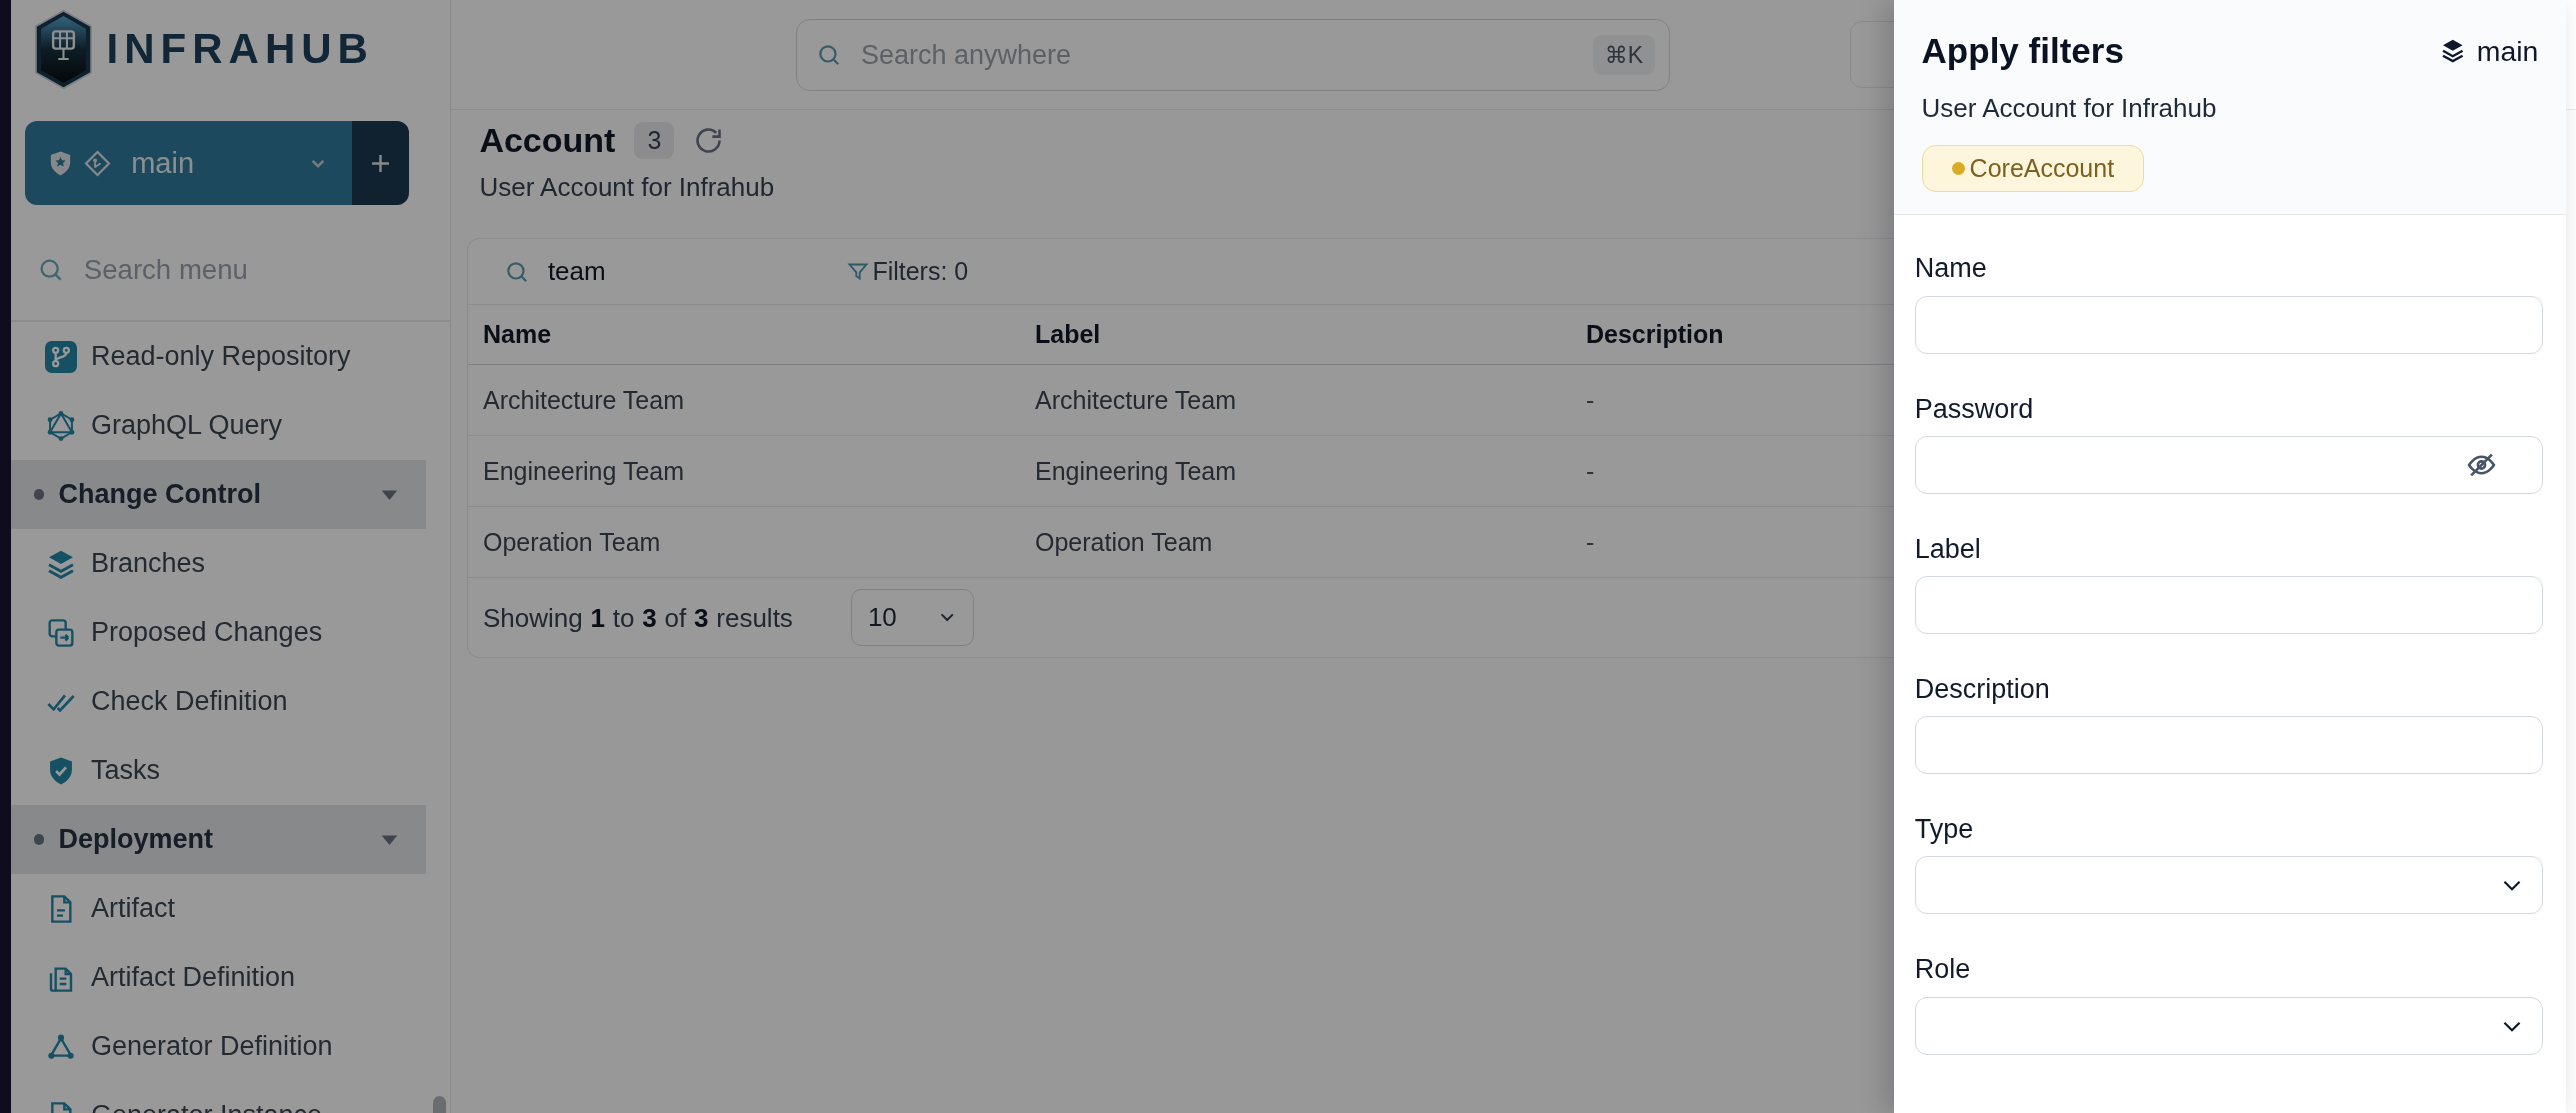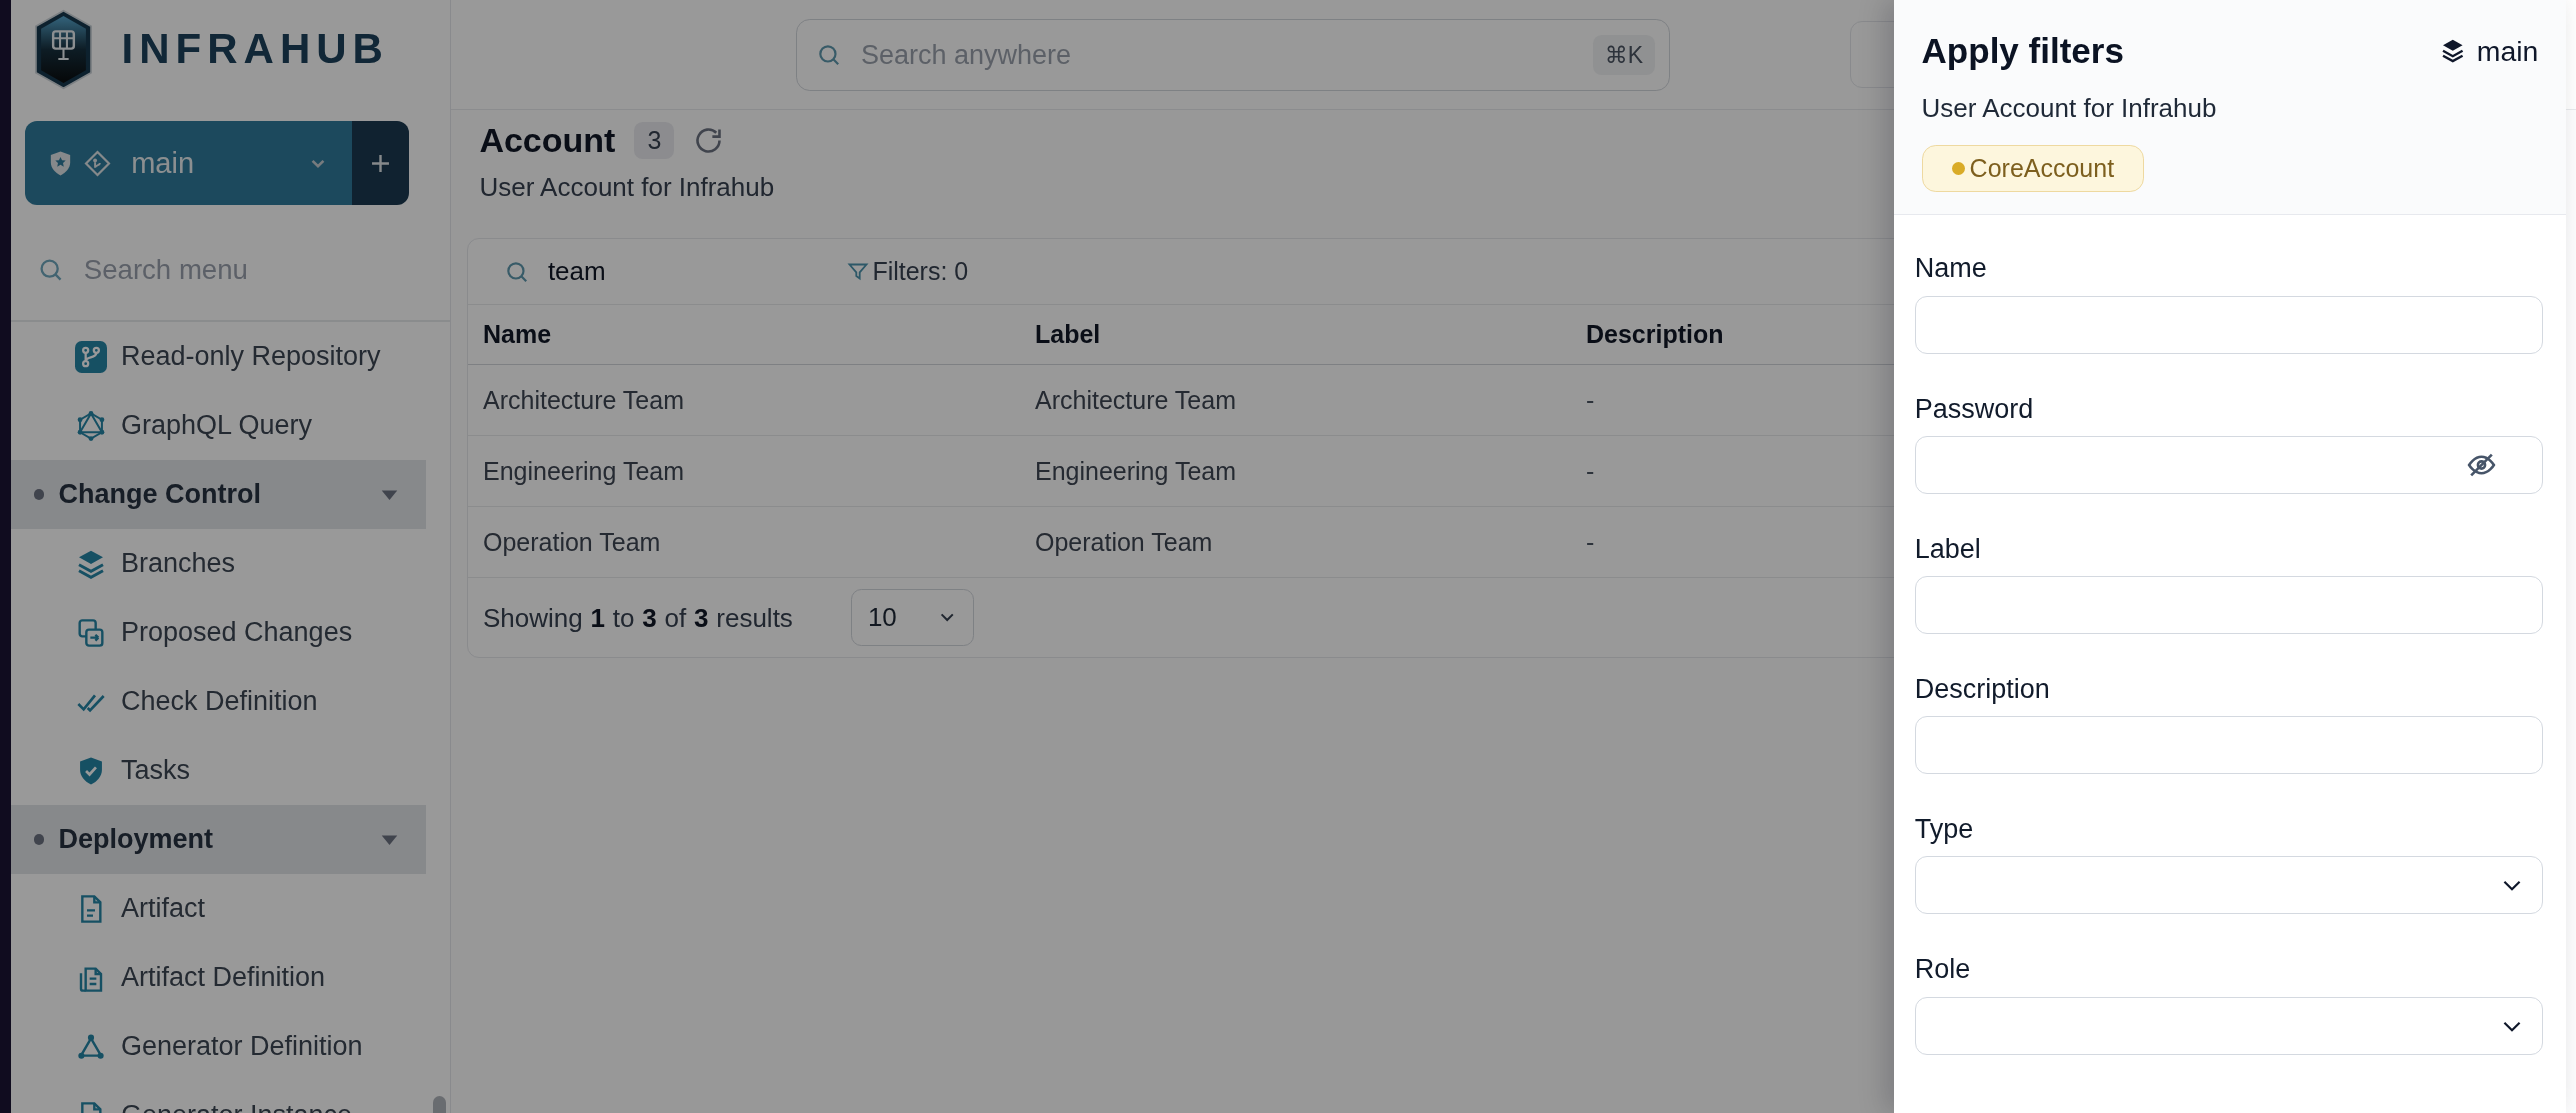--- a/index.html
+++ b/index.html
@@ -6,39 +6,39 @@
   .app{position:relative;width:2576px;height:1113px;background:#fdfdfe;overflow:hidden;
        font-family:"Liberation Sans",sans-serif;-webkit-font-smoothing:antialiased;}
   svg{display:block;}
 
   
   .left-rail{position:absolute;left:0;top:0;width:11.2px;height:100%;background:#1b1435;}
 
   
   .sidebar{position:absolute;left:11.2px;top:0;width:440px;height:100%;background:#fff;
            border-right:1.7px solid #e5e7eb;box-sizing:border-box;}
-  .logo-row{position:absolute;left:22.4px;top:8.6px;display:flex;align-items:center;gap:29px;}
+  .logo-row{position:absolute;left:22.4px;top:8.6px;display:flex;align-items:center;gap:14px;}
   .logo-hex{width:59px;height:81px;}
   .logo-text{font-size:42px;font-weight:800;letter-spacing:6px;color:#1d425c;}
 
   .branch-select{position:absolute;left:13.8px;top:121px;width:384px;height:84px;display:flex;
                  border-radius:12px;overflow:hidden;cursor:pointer;}
   .branch-main{flex:1;background:#307b9b;display:flex;align-items:center;gap:8.6px;
                padding:0 20.7px;color:#e9eef1;}
   .branch-label{font-size:29px;margin-left:10.3px;flex:1;color:#e9eef1;}
   .branch-plus{width:57px;background:#1b3a50;color:#e9eef1;display:flex;align-items:center;
                justify-content:center;}
 
   .sidebar-search{position:absolute;left:26px;top:243px;height:53px;display:flex;
                   align-items:center;gap:19px;}
   .sidebar-search-text{font-size:27.6px;color:#9aa1ad;}
   .sidebar-divider{position:absolute;left:0;top:320px;width:100%;height:1.7px;background:#e7e9ec;}
 
   .nav{position:absolute;left:0;top:322px;width:100%;}
-  .nav-item{height:69px;display:flex;align-items:center;padding-left:64px;gap:13.8px;cursor:pointer;}
+  .nav-item{height:69px;display:flex;align-items:center;padding-left:34px;gap:13.8px;cursor:pointer;}
   .nav-icon{width:32px;height:32px;flex:0 0 auto;}
   .nav-label{font-size:27px;color:#3d4754;}
   .nav-group{height:69px;margin-right:24px;background:#e2e4e8;display:flex;align-items:center;
              padding-left:22.4px;gap:14.6px;cursor:pointer;}
   .group-dot{width:10.3px;height:10.3px;border-radius:50%;background:#6b7280;flex:0 0 auto;}
   .group-label{font-size:27px;font-weight:600;color:#273241;}
   .group-caret{margin-left:auto;margin-right:27.6px;width:19px;height:13.8px;}
   .sidebar-scrollbar{position:absolute;right:4.3px;top:1096px;width:13px;height:52px;
                      border-radius:6.9px;background:#b0b4bb;}
 

